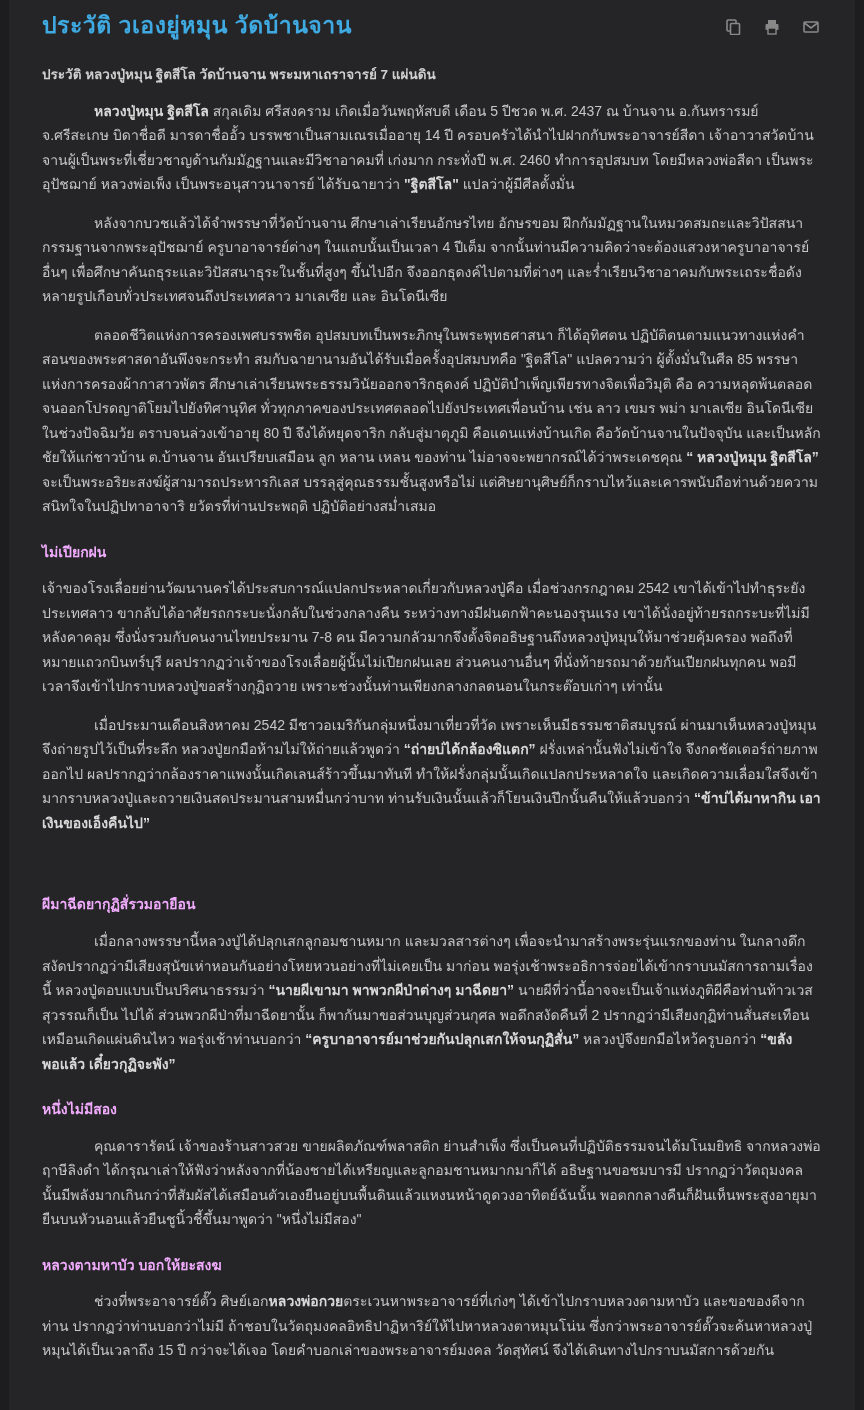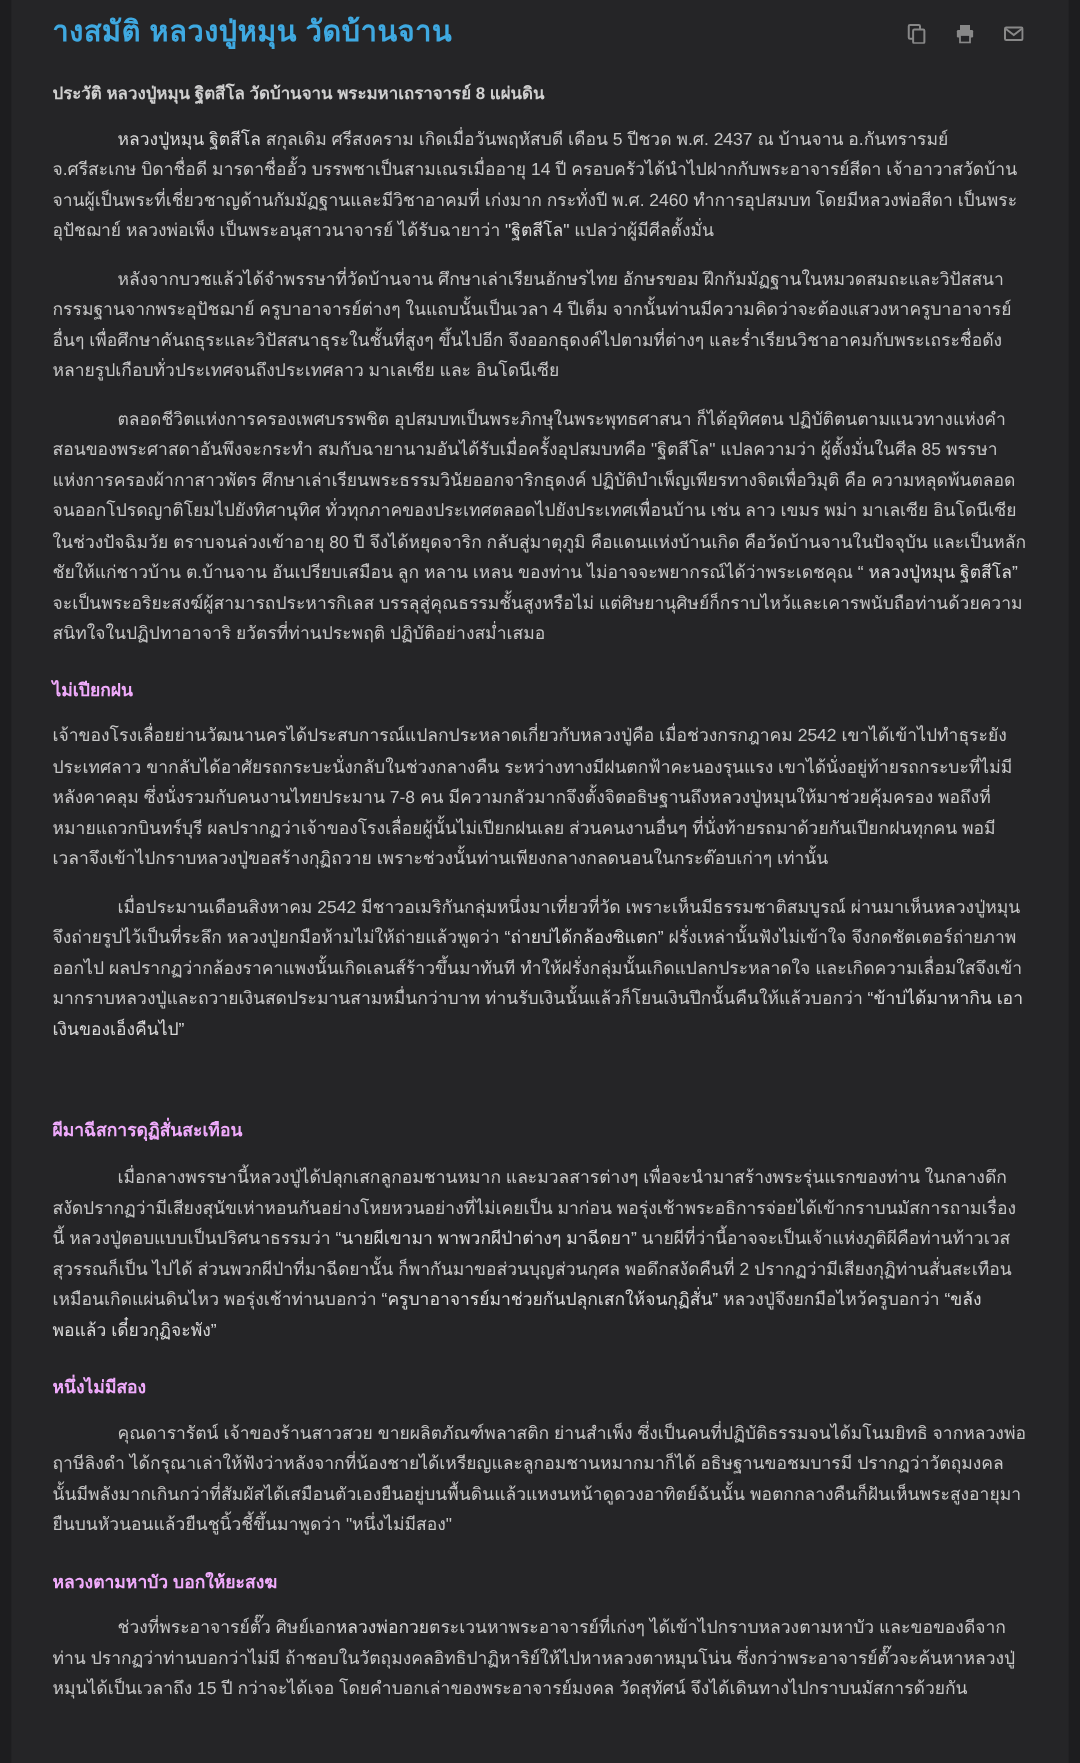--- a/index.html
+++ b/index.html
@@ -61,32 +61,32 @@
   .article p.indent { text-indent: 52px; }
   .article h3 {
     color: #f0abfc;
     font-size: 14px;
     font-weight: bold;
     margin: 24px 0 2px 0;
     line-height: 1.4;
   }
   .article h3.gap-before { margin-top: 60px; }
   .article .b {
-    font-weight: normal;
+    font-weight: bold;
     color: #d8d8d8;
     margin-top: 32px;
   }
 </style>
 </head>
 <body>
 
 <div class="page">
 
   <div class="header-row">
-    <h1 class="page-title">างสมัติ หลวงปู่หมุน วัดบ้านจาน</h1>
+    <h1 class="page-title">ประวัติ วเองยู่หมุน วัดบ้านจาน</h1>
     <div class="toolbar">
       <span class="icon-btn" title="">
         <svg width="16" height="16" viewBox="0 0 16 16">
           <rect x="2" y="1" width="9" height="11" rx="1" fill="none" stroke="#9a9a9a" stroke-width="1.6"></rect>
           <rect x="5.5" y="4.5" width="9" height="11" rx="1" fill="#252527" stroke="#9a9a9a" stroke-width="1.6"></rect>
         </svg>
       </span>
       <span class="icon-btn" title="">
         <svg width="16" height="16" viewBox="0 0 16 16">
           <rect x="4" y="1" width="8" height="4" fill="#9a9a9a"></rect>
@@ -96,30 +96,30 @@
       </span>
       <span class="icon-btn" title="">
         <svg width="16" height="16" viewBox="0 0 16 16">
           <rect x="1" y="3" width="14" height="10" rx="1" fill="none" stroke="#9a9a9a" stroke-width="1.6"></rect>
           <path d="M1.5 4 L8 9 L14.5 4" fill="none" stroke="#9a9a9a" stroke-width="1.6"></path>
         </svg>
       </span>
     </div>
   </div>
 
-  <div class="subtitle">ประวัติ หลวงปู่หมุน ฐิตสีโล วัดบ้านจาน พระมหาเถราจารย์ 8 แผ่นดิน</div>
+  <div class="subtitle">ประวัติ หลวงปู่หมุน ฐิตสีโล วัดบ้านจาน พระมหาเถราจารย์ 7 แผ่นดิน</div>
 
   <div class="article" id="article">
       <p class="indent"><span class="b">หลวงปู่หมุน ฐิตสีโล</span><span> สกุลเดิม ศรีสงคราม เกิดเมื่อวันพฤหัสบดี เดือน 5 ปีชวด พ.ศ. 2437 ณ บ้านจาน อ.กันทรารมย์ จ.ศรีสะเกษ บิดาชื่อดี มารดาชื่ออั้ว บรรพชาเป็นสามเณรเมื่ออายุ 14 ปี ครอบครัวได้นำไปฝากกับพระอาจารย์สีดา เจ้าอาวาสวัดบ้านจานผู้เป็นพระที่เชี่ยวชาญด้านกัมมัฏฐานและมีวิชาอาคมที่ เก่งมาก กระทั่งปี พ.ศ. 2460 ทำการอุปสมบท โดยมีหลวงพ่อสีดา เป็นพระอุปัชฌาย์ หลวงพ่อเพ็ง เป็นพระอนุสาวนาจารย์ ได้รับฉายาว่า </span><span class="b">"ฐิตสีโล"</span><span> แปลว่าผู้มีศีลตั้งมั่น</span></p>
       <p class="indent"><span>หลังจากบวชแล้วได้จำพรรษาที่วัดบ้านจาน ศึกษาเล่าเรียนอักษรไทย อักษรขอม ฝึกกัมมัฏฐานในหมวดสมถะและวิปัสสนากรรมฐานจากพระอุปัชฌาย์ ครูบาอาจารย์ต่างๆ ในแถบนั้นเป็นเวลา 4 ปีเต็ม จากนั้นท่านมีความคิดว่าจะต้องแสวงหาครูบาอาจารย์อื่นๆ เพื่อศึกษาคันถธุระและวิปัสสนาธุระในชั้นที่สูงๆ ขึ้นไปอีก จึงออกธุดงค์ไปตามที่ต่างๆ และร่ำเรียนวิชาอาคมกับพระเถระชื่อดังหลายรูปเกือบทั่วประเทศจนถึงประเทศลาว มาเลเซีย และ อินโดนีเซีย</span></p>
       <p class="indent"><span>ตลอดชีวิตแห่งการครองเพศบรรพชิต อุปสมบทเป็นพระภิกษุในพระพุทธศาสนา ก็ได้อุทิศตน ปฏิบัติตนตามแนวทางแห่งคำสอนของพระศาสดาอันพึงจะกระทำ สมกับฉายานามอันได้รับเมื่อครั้งอุปสมบทคือ "ฐิตสีโล" แปลความว่า ผู้ตั้งมั่นในศีล 85 พรรษาแห่งการครองผ้ากาสาวพัตร ศึกษาเล่าเรียนพระธรรมวินัยออกจาริกธุดงค์ ปฏิบัติบำเพ็ญเพียรทางจิตเพื่อวิมุติ คือ ความหลุดพ้นตลอดจนออกโปรดญาติโยมไปยังทิศานุทิศ ทั่วทุกภาคของประเทศตลอดไปยังประเทศเพื่อนบ้าน เช่น ลาว เขมร พม่า มาเลเซีย อินโดนีเซีย ในช่วงปัจฉิมวัย ตราบจนล่วงเข้าอายุ 80 ปี จึงได้หยุดจาริก กลับสู่มาตุภูมิ คือแดนแห่งบ้านเกิด คือวัดบ้านจานในปัจจุบัน และเป็นหลักชัยให้แก่ชาวบ้าน ต.บ้านจาน อันเปรียบเสมือน ลูก หลาน เหลน ของท่าน ไม่อาจจะพยากรณ์ได้ว่าพระเดชคุณ </span><span class="b">“ หลวงปู่หมุน ฐิตสีโล”</span><span> จะเป็นพระอริยะสงฆ์ผู้สามารถประหารกิเลส บรรลุสู่คุณธรรมชั้นสูงหรือไม่ แต่ศิษยานุศิษย์ก็กราบไหว้และเคารพนับถือท่านด้วยความสนิทใจในปฏิปทาอาจาริ ยวัตรที่ท่านประพฤติ ปฏิบัติอย่างสม่ำเสมอ</span></p>
       <h3>ไม่เปียกฝน</h3>
       <p><span>เจ้าของโรงเลื่อยย่านวัฒนานครได้ประสบการณ์แปลกประหลาดเกี่ยวกับหลวงปู่คือ เมื่อช่วงกรกฎาคม 2542 เขาได้เข้าไปทำธุระยังประเทศลาว ขากลับได้อาศัยรถกระบะนั่งกลับในช่วงกลางคืน ระหว่างทางมีฝนตกฟ้าคะนองรุนแรง เขาได้นั่งอยู่ท้ายรถกระบะที่ไม่มีหลังคาคลุม ซึ่งนั่งรวมกับคนงานไทยประมาน 7-8 คน มีความกลัวมากจึงตั้งจิตอธิษฐานถึงหลวงปู่หมุนให้มาช่วยคุ้มครอง พอถึงที่หมายแถวกบินทร์บุรี ผลปรากฏว่าเจ้าของโรงเลื่อยผู้นั้นไม่เปียกฝนเลย ส่วนคนงานอื่นๆ ที่นั่งท้ายรถมาด้วยกันเปียกฝนทุกคน พอมีเวลาจึงเข้าไปกราบหลวงปู่ขอสร้างกุฏิถวาย เพราะช่วงนั้นท่านเพียงกลางกลดนอนในกระต๊อบเก่าๆ เท่านั้น</span></p>
       <p class="indent"><span>เมื่อประมานเดือนสิงหาคม 2542 มีชาวอเมริกันกลุ่มหนึ่งมาเที่ยวที่วัด เพราะเห็นมีธรรมชาติสมบูรณ์ ผ่านมาเห็นหลวงปู่หมุน จึงถ่ายรูปไว้เป็นที่ระลึก หลวงปู่ยกมือห้ามไม่ให้ถ่ายแล้วพูดว่า </span><span class="b">“ถ่ายบ่ได้กล้องซิแตก”</span><span> ฝรั่งเหล่านั้นฟังไม่เข้าใจ จึงกดชัตเตอร์ถ่ายภาพออกไป ผลปรากฏว่ากล้องราคาแพงนั้นเกิดเลนส์ร้าวขึ้นมาทันที ทำให้ฝรั่งกลุ่มนั้นเกิดแปลกประหลาดใจ และเกิดความเลื่อมใสจึงเข้ามากราบหลวงปู่และถวายเงินสดประมานสามหมื่นกว่าบาท ท่านรับเงินนั้นแล้วก็โยนเงินปึกนั้นคืนให้แล้วบอกว่า </span><span class="b">“ข้าบ่ได้มาหากิน เอาเงินของเอ็งคืนไป”</span></p>
-      <h3 class="gap-before">ผีมาฉีสการดุฏิสั่นสะเทือน</h3>
+      <h3 class="gap-before">ผีมาฉีดยากุฏิสั่รวมอายือน</h3>
       <p class="indent"><span>เมื่อกลางพรรษานี้หลวงปู่ได้ปลุกเสกลูกอมชานหมาก และมวลสารต่างๆ เพื่อจะนำมาสร้างพระรุ่นแรกของท่าน ในกลางดึกสงัดปรากฏว่ามีเสียงสุนัขเห่าหอนกันอย่างโหยหวนอย่างที่ไม่เคยเป็น มาก่อน พอรุ่งเช้าพระอธิการจ่อยได้เข้ากราบนมัสการถามเรื่องนี้ หลวงปู่ตอบแบบเป็นปริศนาธรรมว่า </span><span class="b">“นายผีเขามา พาพวกผีป่าต่างๆ มาฉีดยา”</span><span> นายผีที่ว่านี้อาจจะเป็นเจ้าแห่งภูติผีคือท่านท้าวเวสสุวรรณก็เป็น ไปได้ ส่วนพวกผีป่าที่มาฉีดยานั้น ก็พากันมาขอส่วนบุญส่วนกุศล พอดึกสงัดคืนที่ 2 ปรากฏว่ามีเสียงกุฏิท่านสั่นสะเทือนเหมือนเกิดแผ่นดินไหว พอรุ่งเช้าท่านบอกว่า </span><span class="b">“ครูบาอาจารย์มาช่วยกันปลุกเสกให้จนกุฏิสั่น”</span><span> หลวงปู่จึงยกมือไหว้ครูบอกว่า </span><span class="b">“ขลังพอแล้ว เดี๋ยวกุฏิจะพัง”</span></p>
       <h3>หนึ่งไม่มีสอง</h3>
       <p class="indent"><span>คุณดารารัตน์ เจ้าของร้านสาวสวย ขายผลิตภัณฑ์พลาสติก ย่านสำเพ็ง ซึ่งเป็นคนที่ปฏิบัติธรรมจนได้มโนมยิทธิ จากหลวงพ่อฤาษีลิงดำ ได้กรุณาเล่าให้ฟังว่าหลังจากที่น้องชายได้เหรียญและลูกอมชานหมากมาก็ได้ อธิษฐานขอชมบารมี ปรากฏว่าวัตถุมงคลนั้นมีพลังมากเกินกว่าที่สัมผัสได้เสมือนตัวเองยืนอยู่บนพื้นดินแล้วแหงนหน้าดูดวงอาทิตย์ฉันนั้น พอตกกลางคืนก็ฝันเห็นพระสูงอายุมายืนบนหัวนอนแล้วยืนชูนิ้วชี้ขึ้นมาพูดว่า "หนึ่งไม่มีสอง"</span></p>
       <h3>หลวงตามหาบัว บอกให้ยะสงฆ</h3>
       <p class="indent"><span>ช่วงที่พระอาจารย์ตั๊ว ศิษย์เอก</span><span class="b">หลวงพ่อกวย</span><span>ตระเวนหาพระอาจารย์ที่เก่งๆ ได้เข้าไปกราบหลวงตามหาบัว และขอของดีจากท่าน ปรากฏว่าท่านบอกว่าไม่มี ถ้าชอบในวัตถุมงคลอิทธิปาฏิหาริย์ให้ไปหาหลวงตาหมุนโน่น ซึ่งกว่าพระอาจารย์ตั๊วจะค้นหาหลวงปู่หมุนได้เป็นเวลาถึง 15 ปี กว่าจะได้เจอ โดยคำบอกเล่าของพระอาจารย์มงคล วัดสุทัศน์ จึงได้เดินทางไปกราบนมัสการด้วยกัน</span></p>
     </div>
 
 </div>
 
 </body></html>

